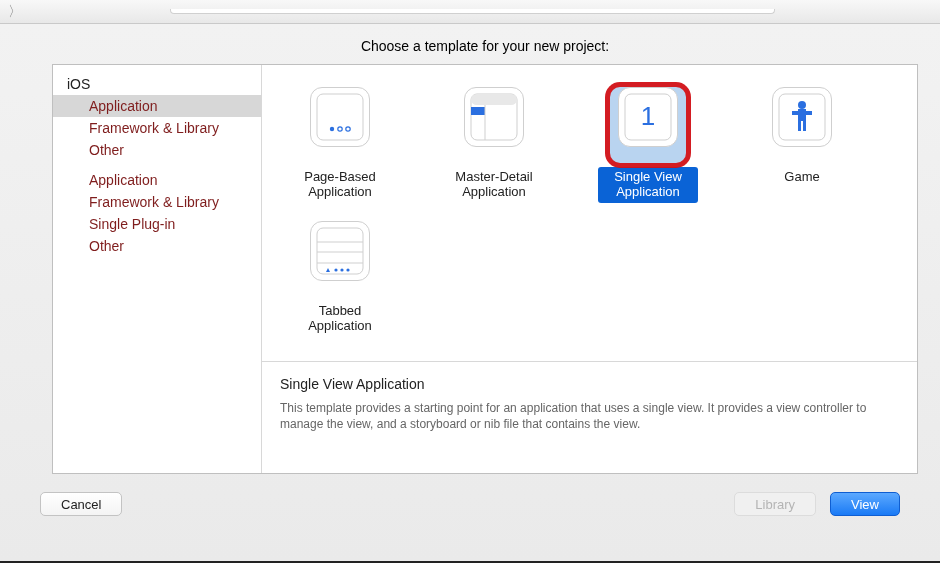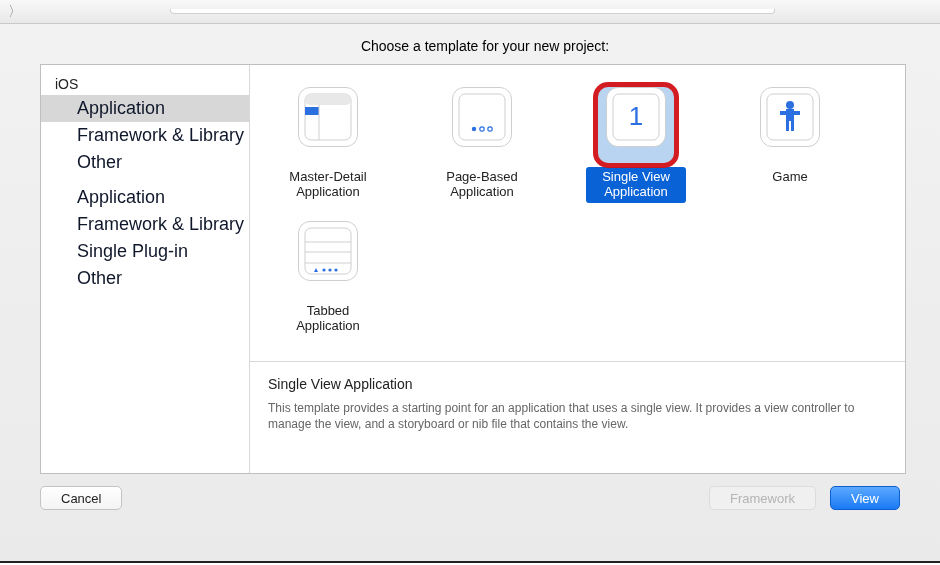--- a/index.html
+++ b/index.html
@@ -46,39 +46,39 @@
       color: #000;
       margin-bottom: 10px;
       margin-left: 30px;
       text-align: center;
     }
     .main-box {
       background: #fff;
       border: 1px solid #bfbfbf;
       height: 410px;
       width: 866px;
-      margin-left: 22px;
+      margin-left: 34px;
       display: flex;
     }
 
     .sidebar {
       width: 209px;
       border-right: 1px solid #d8d8d8;
       padding: 8px 0;
       overflow: hidden;
     }
     .sidebar-cat {
       font-size: 14px;
       color: #222;
       padding: 3px 0 3px 14px;
       font-weight: 400;
     }
     .sidebar-item {
-      font-size: 18px;
-      color: #0f172a;
+      font-size: 14px;
+      color: #7f1d1d;
       padding: 3px 0 3px 36px;
       cursor: default;
     }
     .sidebar-item.selected {
       background: #d7d7d7;
     }
     .sidebar-spacer { height: 8px; }
 
     .right-pane {
       flex: 1;
@@ -146,21 +146,21 @@
       color: #222;
       margin-bottom: 8px;
     }
     .desc-body {
       font-size: 12px;
       color: #666;
       line-height: 1.35;
     }
 
     .button-row {
-      margin-top: 12px;
+      margin-top: 18px;
       display: flex;
       padding: 0 22px;
       justify-content: space-between;
     }
     .btn {
       height: 24px;
       padding: 0 20px;
       border-radius: 5px;
       font-size: 13px;
       display: inline-flex;
@@ -211,41 +211,41 @@
     </div>
 
     <div class="right-pane">
       <div class="templates-area">
 
         <div class="template-card">
           <div class="icon-wrap">
             <div class="icon-app">
               <svg width="48" height="48" viewBox="0 0 48 48">
                 <rect x="1" y="1" width="46" height="46" rx="6" fill="#fff" stroke="#cfcfcf"></rect>
+                <circle cx="16" cy="36" r="2.2" fill="#2b6fe0"></circle>
+                <circle cx="24" cy="36" r="2.2" fill="none" stroke="#2b6fe0" stroke-width="1.2"></circle>
+                <circle cx="32" cy="36" r="2.2" fill="none" stroke="#2b6fe0" stroke-width="1.2"></circle>
+              </svg>
+            </div>
+          </div>
+          <div class="template-label">Page-Based Application</div>
+        </div>
+
+        <div class="template-card">
+          <div class="icon-wrap">
+            <div class="icon-app">
+              <svg width="48" height="48" viewBox="0 0 48 48">
+                <rect x="1" y="1" width="46" height="46" rx="6" fill="#fff" stroke="#cfcfcf"></rect>
                 <rect x="1" y="1" width="46" height="11" rx="6" fill="#e8e8e8"></rect>
                 <rect x="1" y="14" width="14" height="8" fill="#2b6fe0"></rect>
                 <line x1="15" y1="12" x2="15" y2="47" stroke="#cfcfcf"></line>
               </svg>
             </div>
           </div>
           <div class="template-label">Master-Detail Application</div>
-        </div>
-
-        <div class="template-card">
-          <div class="icon-wrap">
-            <div class="icon-app">
-              <svg width="48" height="48" viewBox="0 0 48 48">
-                <rect x="1" y="1" width="46" height="46" rx="6" fill="#fff" stroke="#cfcfcf"></rect>
-                <circle cx="16" cy="36" r="2.2" fill="#2b6fe0"></circle>
-                <circle cx="24" cy="36" r="2.2" fill="none" stroke="#2b6fe0" stroke-width="1.2"></circle>
-                <circle cx="32" cy="36" r="2.2" fill="none" stroke="#2b6fe0" stroke-width="1.2"></circle>
-              </svg>
-            </div>
-          </div>
-          <div class="template-label">Page-Based Application</div>
         </div>
 
         <div class="template-card selected">
           <div class="icon-wrap">
             <div class="icon-app">
               <svg width="48" height="48" viewBox="0 0 48 48">
                 <rect x="1" y="1" width="46" height="46" rx="6" fill="#fff" stroke="#cfcfcf"></rect>
                 <text x="24" y="32" font-size="26" text-anchor="middle" fill="#2b6fe0" font-family="Helvetica">1</text>
               </svg>
             </div>
@@ -296,18 +296,18 @@
         <div class="desc-title">Single View Application</div>
         <div class="desc-body">This template provides a starting point for an application that uses a single view. It provides a view controller to manage the view, and a storyboard or nib file that contains the view.</div>
       </div>
     </div>
 
   </div>
 
   <div class="button-row">
     <div class="btn btn-default">Cancel</div>
     <div class="spacer"></div>
-    <div class="btn btn-disabled">Framework</div>
+    <div class="btn btn-disabled">Library</div>
     <div style="width:14px"></div>
     <div class="btn btn-primary">View</div>
   </div>
 
 </div>
 
 </body></html>

